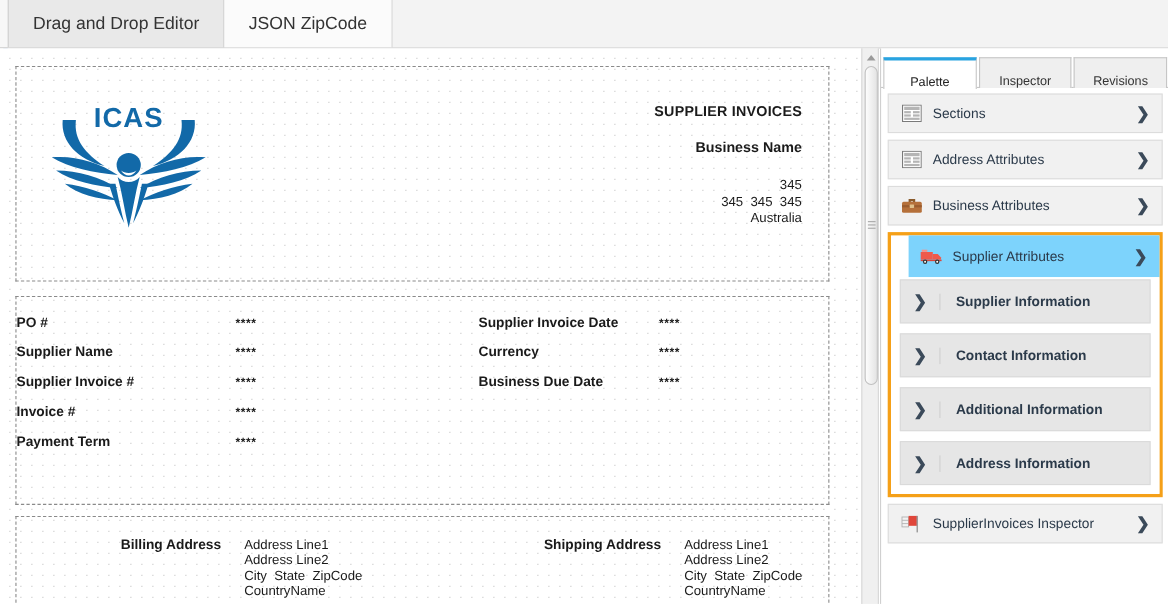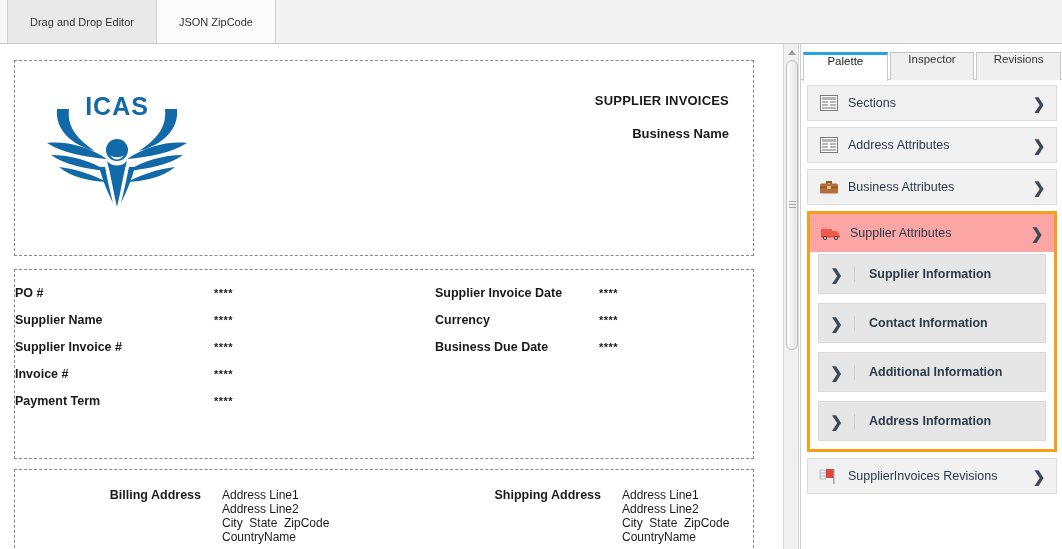--- a/index.html
+++ b/index.html
@@ -24,21 +24,21 @@
     width: 1062px; height: 44px;
     background: #f7f7f7;
     border-bottom: 1px solid #c8c8c8;
     display: flex;
     align-items: flex-end;
   }
   .tabbar .tab {
     height: 43px;
     padding: 0 22px;
     display: flex; align-items: center;
-    font-size: 11px; color: #333;
+    font-size: 16px; color: #333;
     border-right: 1px solid #cfcfcf;
     background: #fbfbfb;
     cursor: pointer;
     white-space: nowrap;
   }
   .tabbar .tab.active {
     background: #e9e9e9;
     border-left: 1px solid #cfcfcf;
   }
   .tabbar .tabfill { flex: 1; height: 43px; background: #f3f3f3; }
@@ -168,21 +168,21 @@
   }
   .rtabs {
     position: absolute; left: 0; top: 8px;
     width: 262px; height: 28px;
     display: flex;
     border-bottom: 1px solid #c6c6c6;
     padding-left: 2px;
   }
   .rtab {
     flex: 1;
-    display: flex; align-items: flex-start; justify-content: center;
+    display: flex; align-items: flex-end; justify-content: center;
     font-size: 11.5px; color: #333;
     background: #efefef;
     border: 1px solid #c6c6c6;
     border-bottom: none;
     margin-right: 2px;
     cursor: pointer;
     height: 28px;
   }
   .rtab.active {
     background: #ffffff;
@@ -230,22 +230,23 @@
 
   
   .acc-group {
     border: 3px solid #f5a018;
     margin-bottom: 6px;
     background: #ffffff;
   }
   .acc-group > .acc-item {
     margin-bottom: 0;
     border: none;
-    background: #fca5a5;
+    background: #7dd3fc;
     height: 38px;
+    margin-left: 16px;
   }
   .acc-group .children { padding: 2px 8px 8px 8px; background: #ffffff; }
   .sub-item {
     background: #e6e6e6;
     border: 1px solid #dadada;
     height: 40px;
     display: flex; align-items: center;
     margin-bottom: 9px;
     cursor: pointer;
   }
@@ -306,20 +307,25 @@
             <path d="M70 74 C74 88, 76 104, 80 120 C84 104, 86 88, 90 74 C85 80, 75 80, 70 74 Z"></path>
             <path d="M62 80 C66 94, 70 104, 76 116 C72 100, 70 90, 68 80 Z"></path>
             <path d="M98 80 C94 94, 90 104, 84 116 C88 100, 90 90, 92 80 Z"></path>
           </g>
           <text x="80" y="28" font-family="'Liberation Sans', sans-serif" font-size="25" font-weight="bold" fill="#1269a8" text-anchor="middle" letter-spacing="1">ICAS</text>
         </svg>
       </div>
 
       <div class="doc-title">SUPPLIER INVOICES</div>
       <div class="doc-biz">Business Name</div>
+      <div class="doc-addr">
+        <div>345</div>
+        <div>345  345  345</div>
+        <div>Australia</div>
+      </div>
     </div>
 
     <div class="section" id="sec-fields">
       <div class="field-col" id="fcol-left">
         <div class="frow">
           <span class="flabel">PO #</span>
           <span class="fval">****</span>
         </div>
         <div class="frow">
           <span class="flabel">Supplier Name</span>
@@ -489,19 +495,19 @@
       <div class="acc-item">
         <span class="ic">
           <svg width="20" height="18" viewBox="0 0 20 18">
             <rect x="1" y="3" width="6" height="9" fill="#f2f2f2" stroke="#b0b0b0" stroke-width="0.8"></rect>
             <line x1="1" y1="6" x2="7" y2="6" stroke="#b0b0b0" stroke-width="0.8"></line>
             <line x1="1" y1="9" x2="7" y2="9" stroke="#b0b0b0" stroke-width="0.8"></line>
             <rect x="7" y="2" width="8" height="9" fill="#e0463a"></rect>
             <rect x="14.2" y="2" width="1.3" height="15" fill="#9a9a9a"></rect>
           </svg>
         </span>
-        <span class="alabel2">SupplierInvoices Revisions</span>
+        <span class="alabel2">SupplierInvoices Inspector</span>
         <span class="chev">❯</span>
       </div>
 
     </div>
   </div>
 </div>
 
 </body></html>

